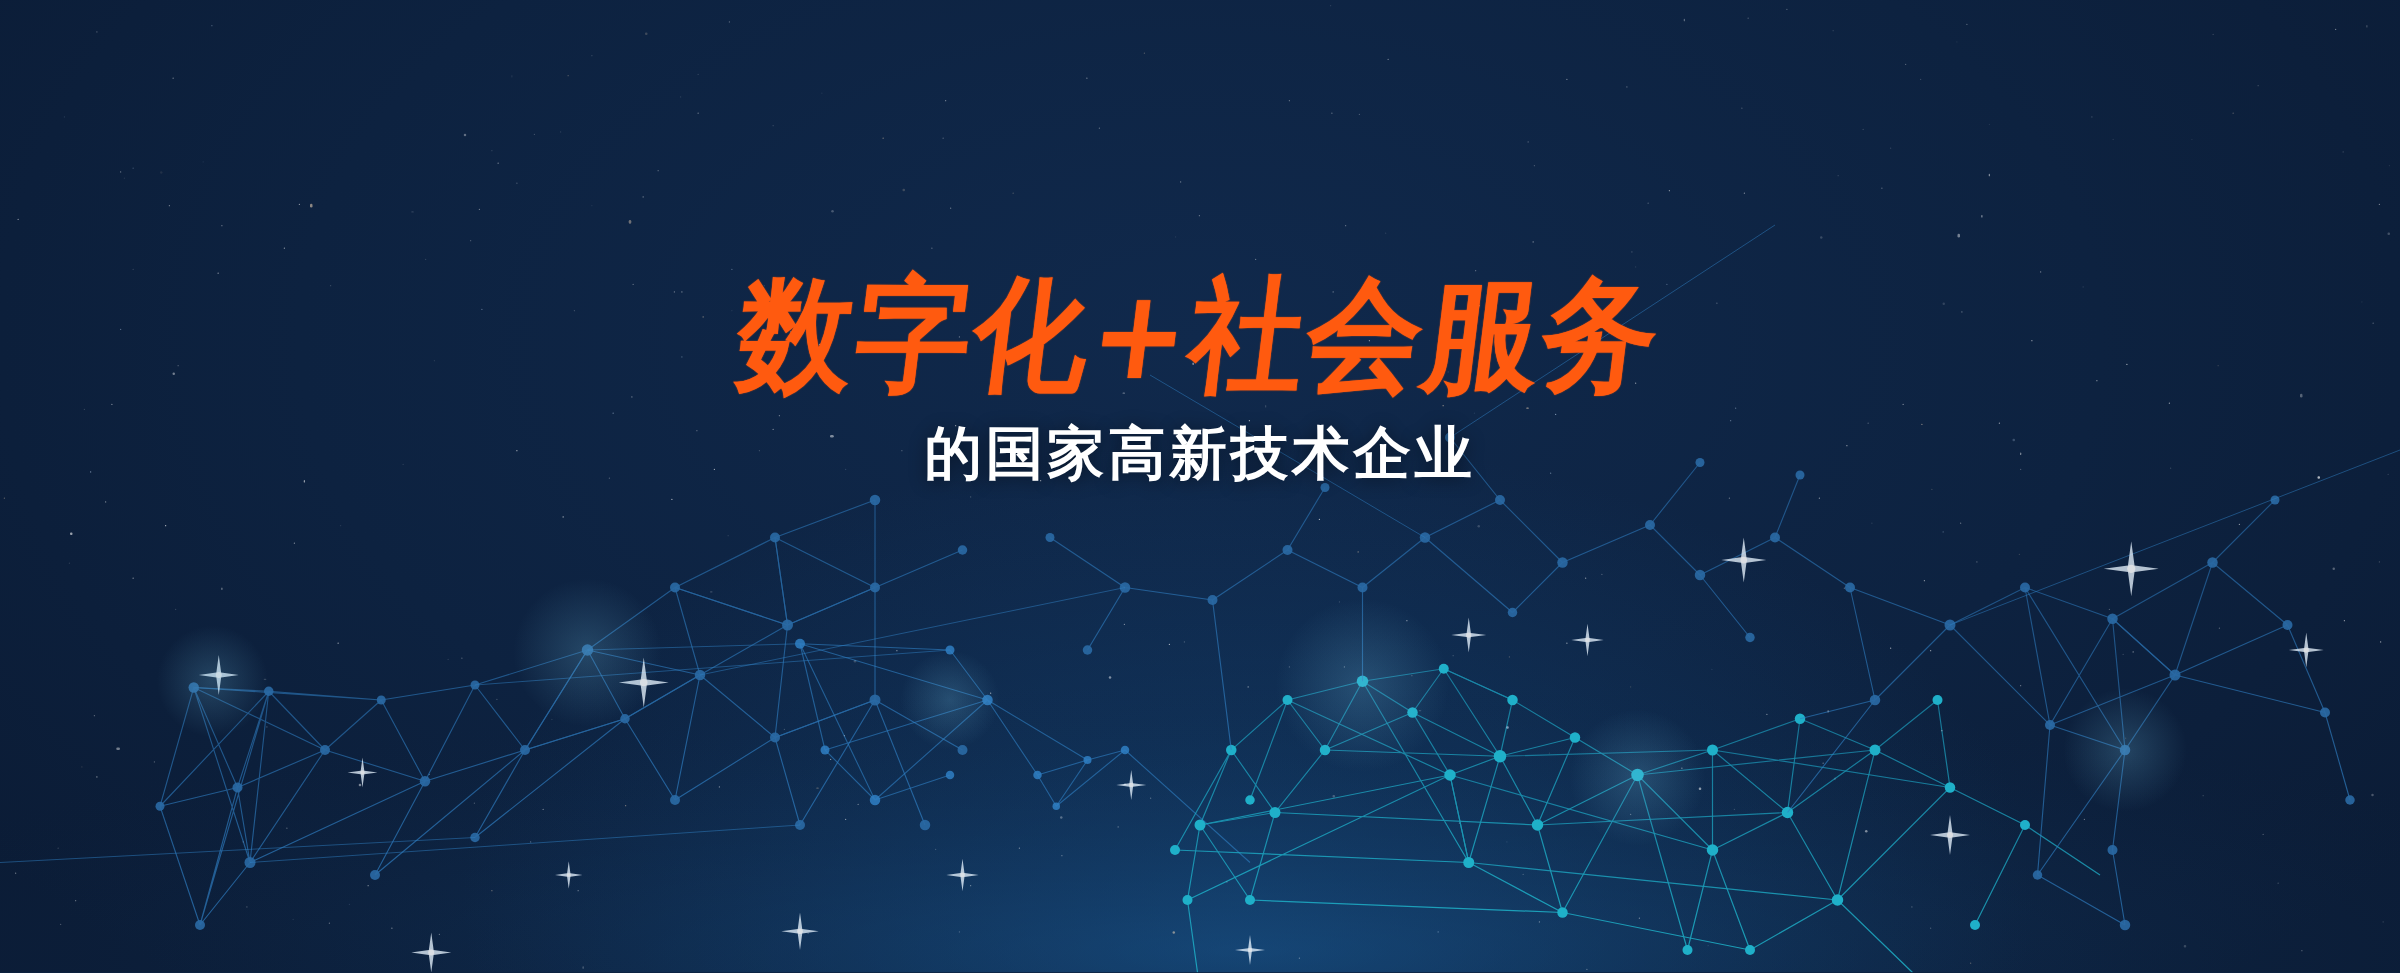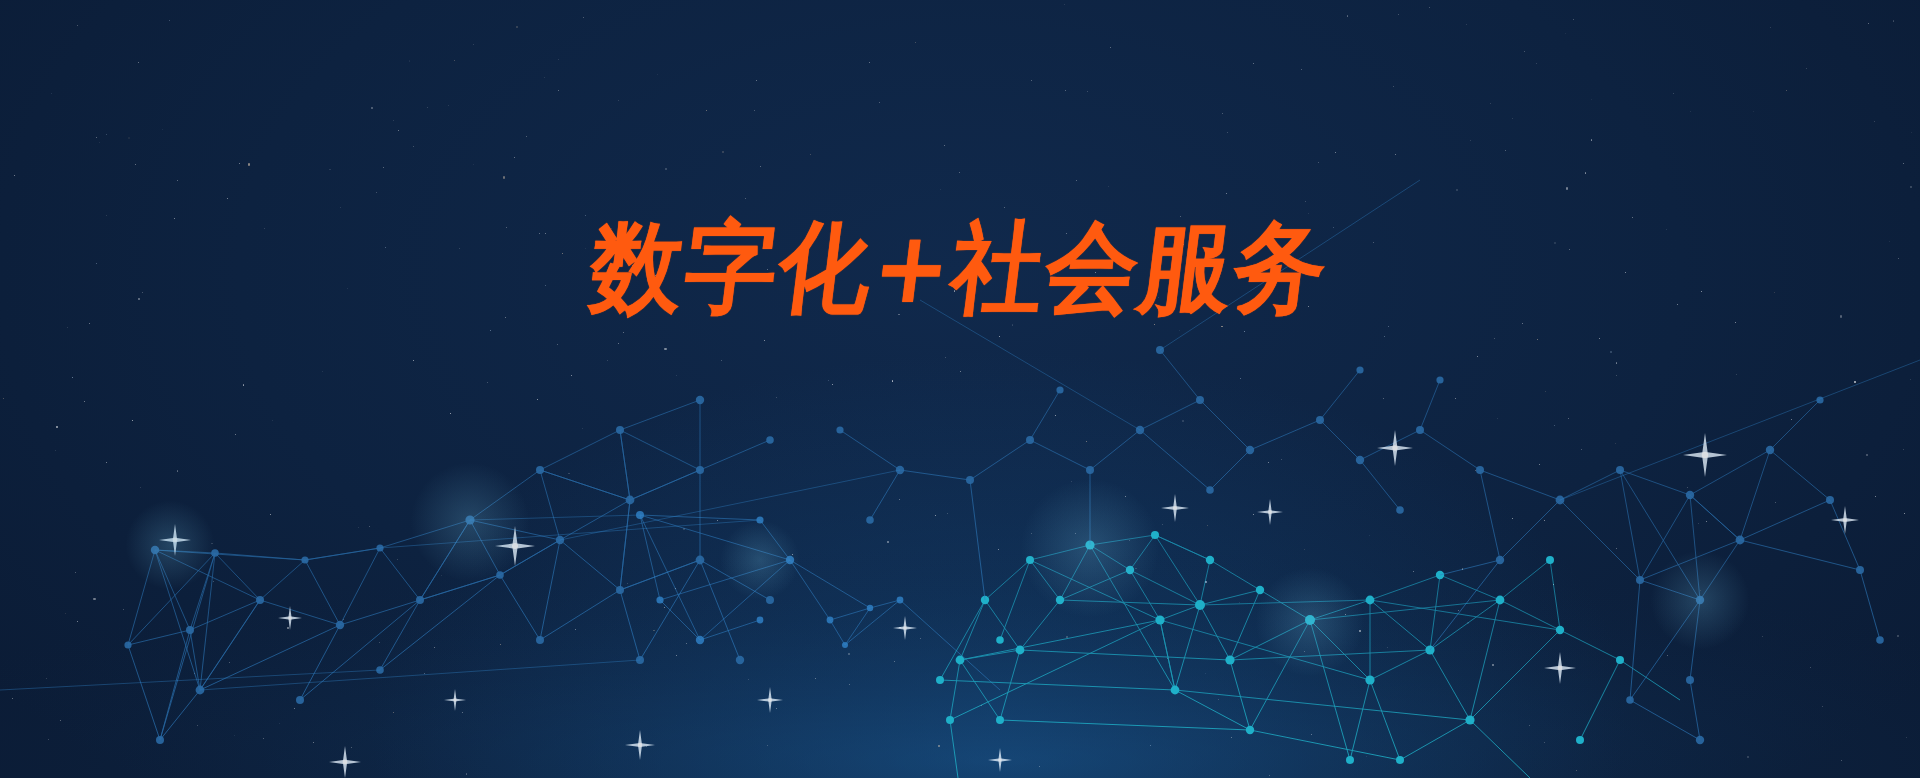--- a/index.html
+++ b/index.html
@@ -655,15 +655,16 @@
       <div style="position: absolute; left: 410px; top: 462px; width: 120px; height: 120px; border-radius: 50%; background: radial-gradient(circle, rgba(120, 200, 235, 0.22) 0%, rgba(120, 200, 235, 0) 70%);"></div>
       <div style="position: absolute; left: 1020px; top: 478px; width: 140px; height: 140px; border-radius: 50%; background: radial-gradient(circle, rgba(120, 200, 235, 0.22) 0%, rgba(120, 200, 235, 0) 70%);"></div>
       <div style="position: absolute; left: 1255px; top: 567px; width: 110px; height: 110px; border-radius: 50%; background: radial-gradient(circle, rgba(120, 200, 235, 0.22) 0%, rgba(120, 200, 235, 0) 70%);"></div>
       <div style="position: absolute; left: 125px; top: 500px; width: 90px; height: 90px; border-radius: 50%; background: radial-gradient(circle, rgba(120, 200, 235, 0.22) 0%, rgba(120, 200, 235, 0) 70%);"></div>
       <div style="position: absolute; left: 1650px; top: 550px; width: 100px; height: 100px; border-radius: 50%; background: radial-gradient(circle, rgba(120, 200, 235, 0.22) 0%, rgba(120, 200, 235, 0) 70%);"></div>
       <div style="position: absolute; left: 720px; top: 520px; width: 80px; height: 80px; border-radius: 50%; background: radial-gradient(circle, rgba(120, 200, 235, 0.22) 0%, rgba(120, 200, 235, 0) 70%);"></div>
     </div>
 
   <div id="text-block">
     <div id="headline">数字化+社会服务</div>
+    <div id="subtitle">的国家高新技术企业</div>
   </div>
 
 </div>
 
 </body></html>

